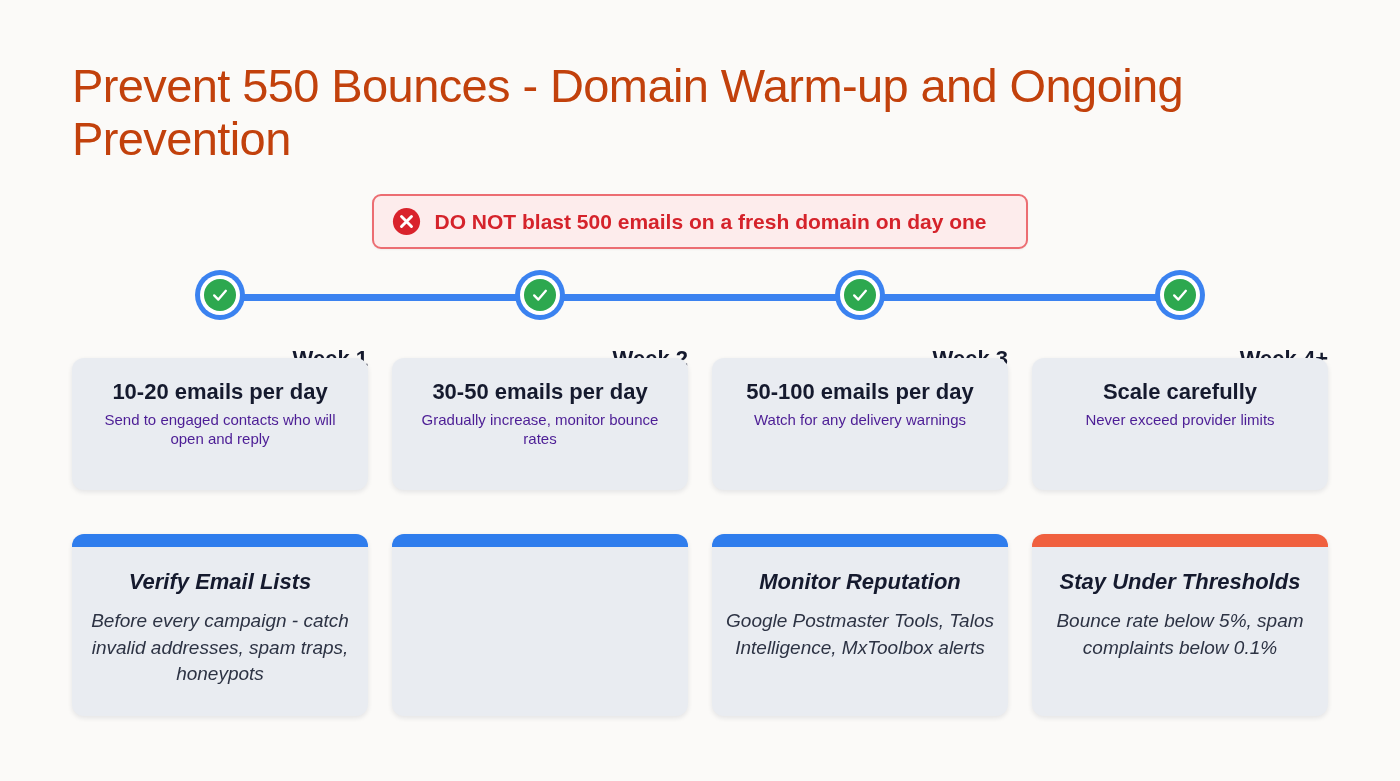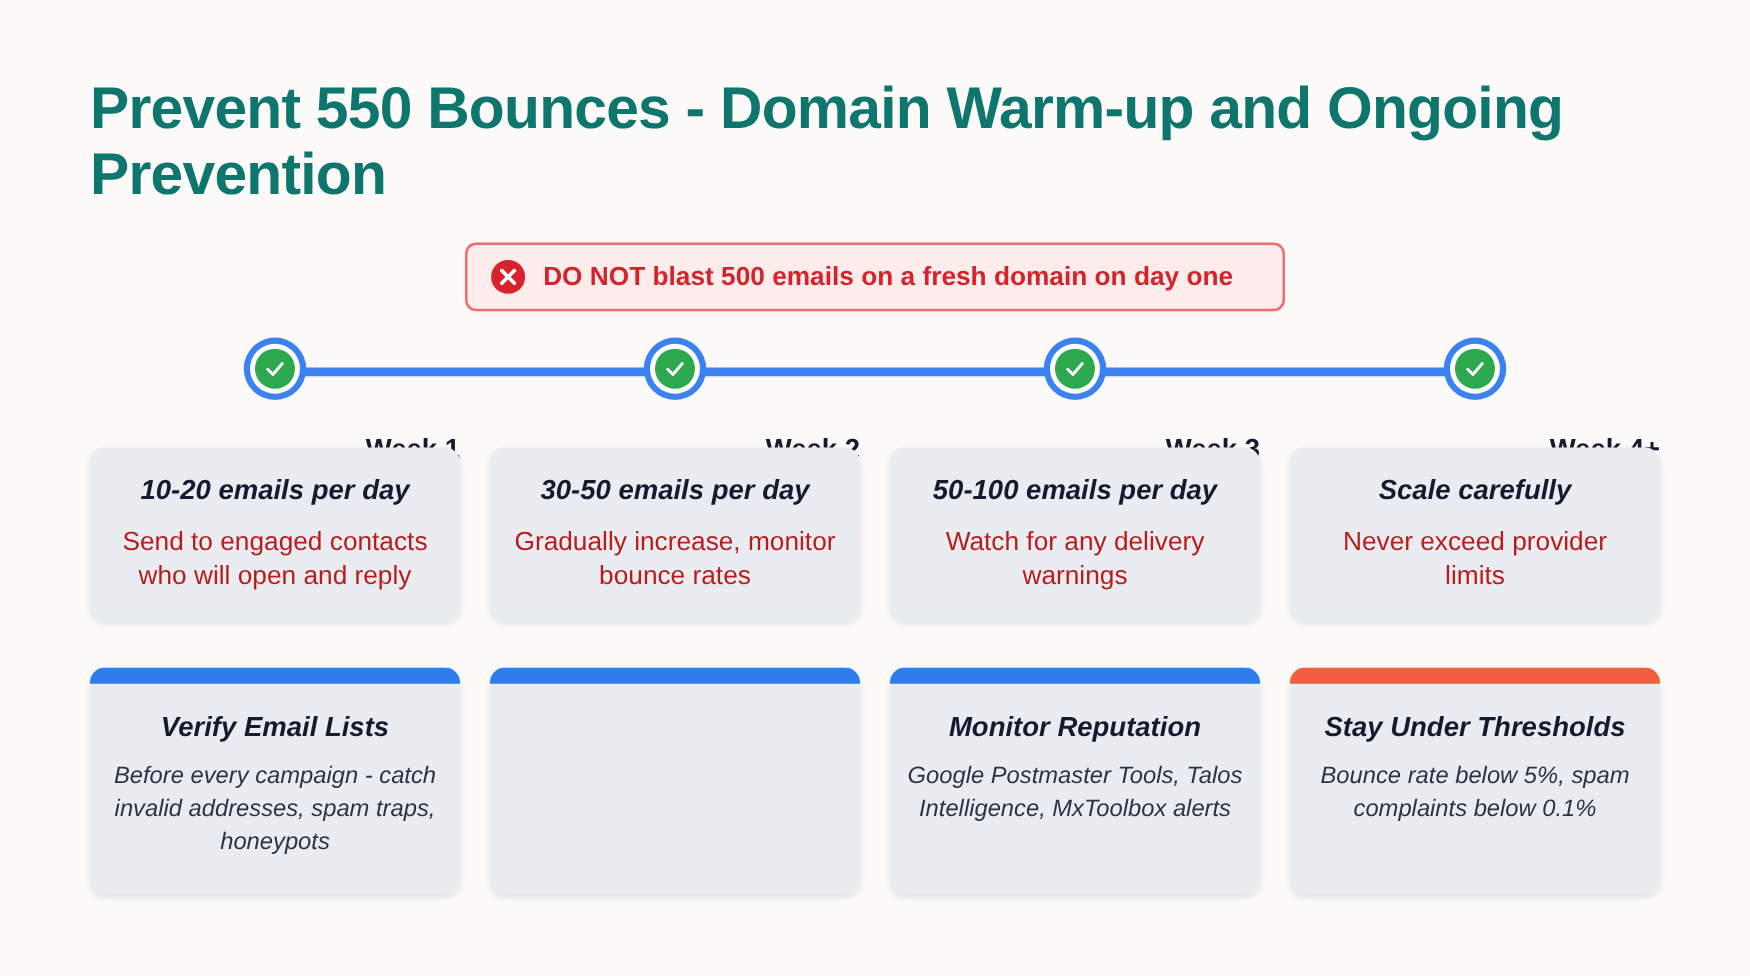--- a/index.html
+++ b/index.html
@@ -7,22 +7,22 @@
     width:1400px; height:781px;
     background:#fbfaf8;
     font-family:"Liberation Sans", sans-serif;
     overflow:hidden;
   }
   .page { position:relative; width:1400px; height:781px; background:#fbfaf8; }
 
   
   .title {
     position:absolute; left:72px; top:60px; width:1180px;
-    font-size:47px; line-height:1.12; font-weight:bold;
-    color:#0f766e; letter-spacing:-0.6px;
+    font-size:47px; line-height:1.12; font-weight:normal;
+    color:#c2410c; letter-spacing:-0.6px;
   }
 
   
   .warn-wrap { position:absolute; left:0; top:194px; width:1400px; display:flex; justify-content:center; }
   .warn {
     display:flex; align-items:center; gap:14px;
     background:#fdecec; border:2px solid #ec6d72;
     border-radius:9px; padding:11px 40px 11px 18px;
     box-shadow:0 1px 2px rgba(0,0,0,0.05);
   }
@@ -67,24 +67,24 @@
   .week-card {
     flex:1 1 0;
     background:#e9ecf1;
     border-radius:12px;
     padding:20px 16px 22px;
     text-align:center;
     box-shadow:0 2px 5px rgba(20,30,60,0.10);
     min-height:132px;
   }
   .week-card-title {
-    font-size:22px; font-weight:bold; color:#151a2e; margin-bottom:14px; line-height:1.25;font-style:italic;
+    font-size:22px; font-weight:bold; color:#151a2e; margin-bottom:4px; line-height:1.25;
   }
   .week-card-desc {
-    font-size:21px; color:#b91c1c; line-height:1.32;
+    font-size:15px; color:#4c1d95; line-height:1.32;
   }
 
   
   .bottom-cards {
     position:absolute; left:72px; top:534px; width:1256px;
     display:flex; gap:24px; align-items:stretch;
   }
   .bot-card {
     flex:1 1 0;
     background:#e9ecf1;

